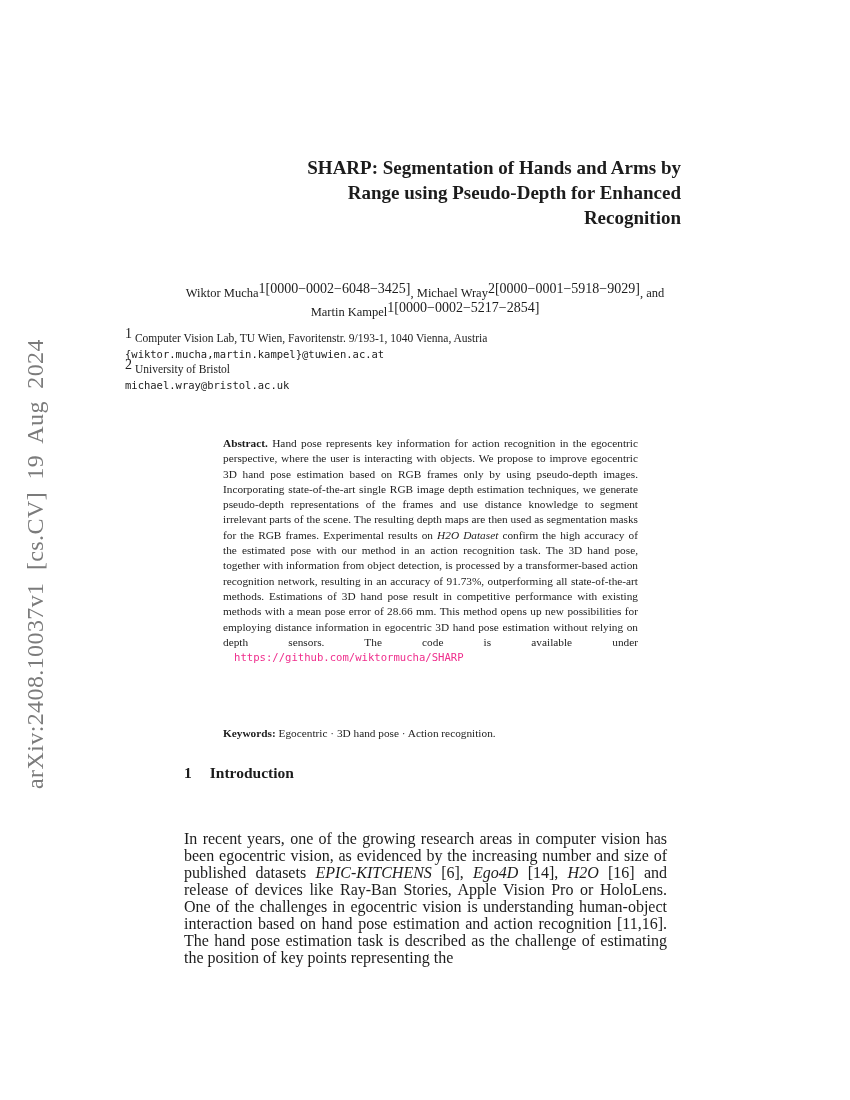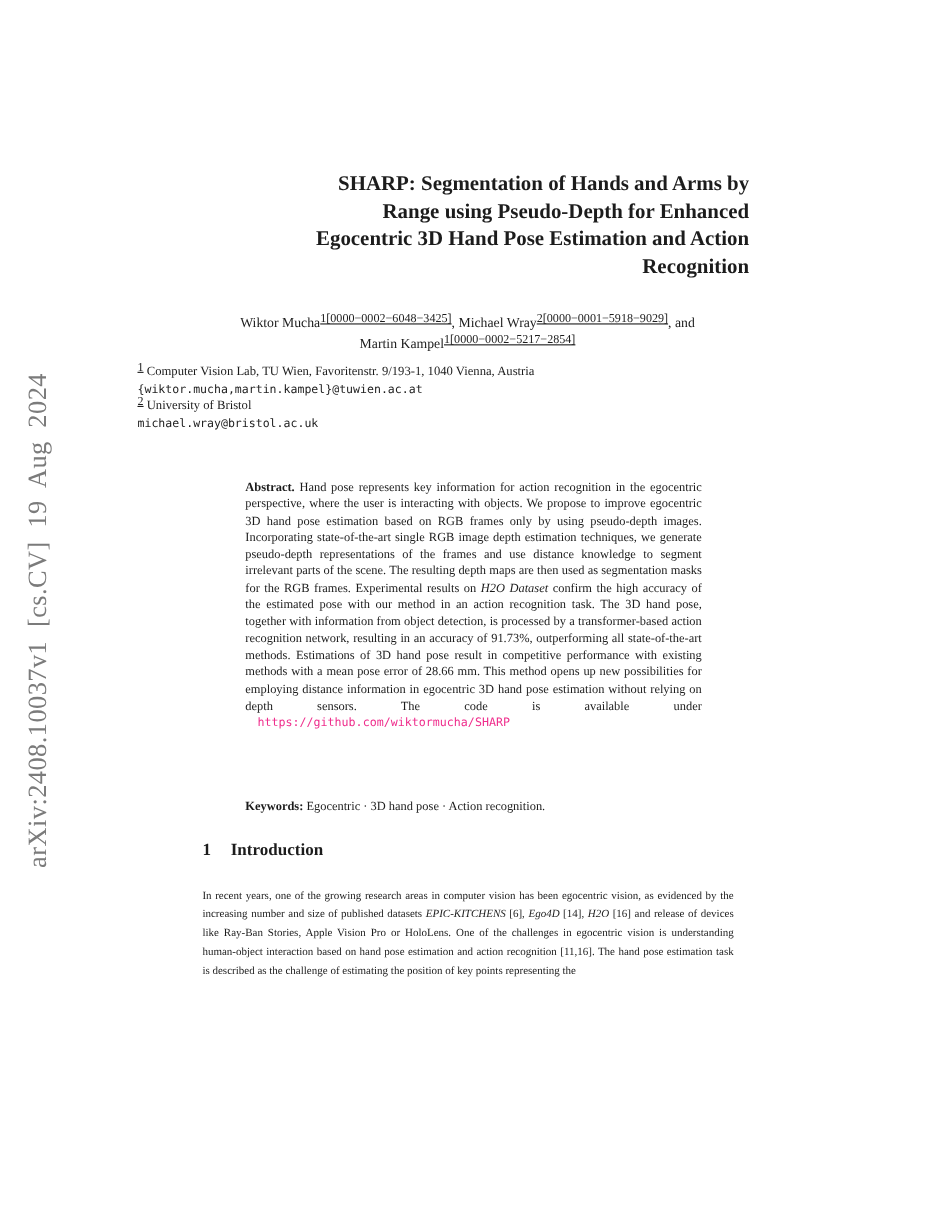--- a/index.html
+++ b/index.html
@@ -38,24 +38,23 @@
   .authors {
     position: absolute;
     left: 125px;
     top: 284px;
     width: 600px;
     text-align: center;
     font-size: 12.5px;
     line-height: 19px;
   }
   .authors sup, .affils sup {
-    font-size: 11px;
+    font-size: 14px;
     line-height: 0;
     vertical-align: 4px;
-    text-decoration: underline;
   }
   .affils {
     position: absolute;
     left: 125px;
     top: 331px;
     width: 600px;
     text-align: left;
     font-size: 11.5px;
     line-height: 15.5px;
   }
@@ -94,41 +93,40 @@
     left: 184px;
     top: 764px;
     margin: 0;
     font-size: 15.5px;
     font-weight: bold;
   }
   .section-heading .secnum { margin-right: 18px; }
   .intro {
     position: absolute;
     left: 184px;
-    top: 806px;
+    top: 830px;
     width: 483px;
     margin: 0;
     text-align: justify;
-    font-size: 10px;
+    font-size: 16px;
     line-height: 17px;
   }
   i { font-style: italic; }
   b { font-weight: bold; }
 </style>
 </head>
 <body>
 
 <div class="page">
 
   <div class="watermark">arXiv:2408.10037v1 [cs.CV] 19 Aug 2024</div>
 
   <h1 class="title">
     <div>SHARP: Segmentation of Hands and Arms by</div>
     <div>Range using Pseudo-Depth for Enhanced</div>
-    <div>Egocentric 3D Hand Pose Estimation and Action</div>
     <div>Recognition</div>
   </h1>
 
   <div class="authors">
     <div><span>Wiktor Mucha</span><sup>1[0000−0002−6048−3425]</sup><span>, </span><span>Michael Wray</span><sup>2[0000−0001−5918−9029]</sup><span>, and</span></div>
     <div><span>Martin Kampel</span><sup>1[0000−0002−5217−2854]</sup></div>
   </div>
 
   <div class="affils">
     <div><sup>1</sup> <span>Computer Vision Lab, TU Wien, Favoritenstr. 9/193-1, 1040 Vienna, Austria</span></div>

